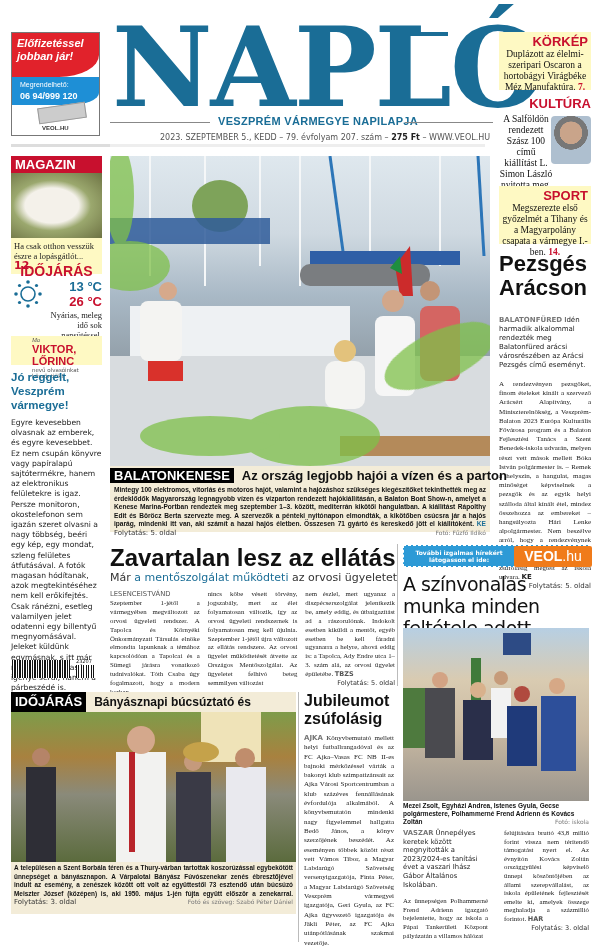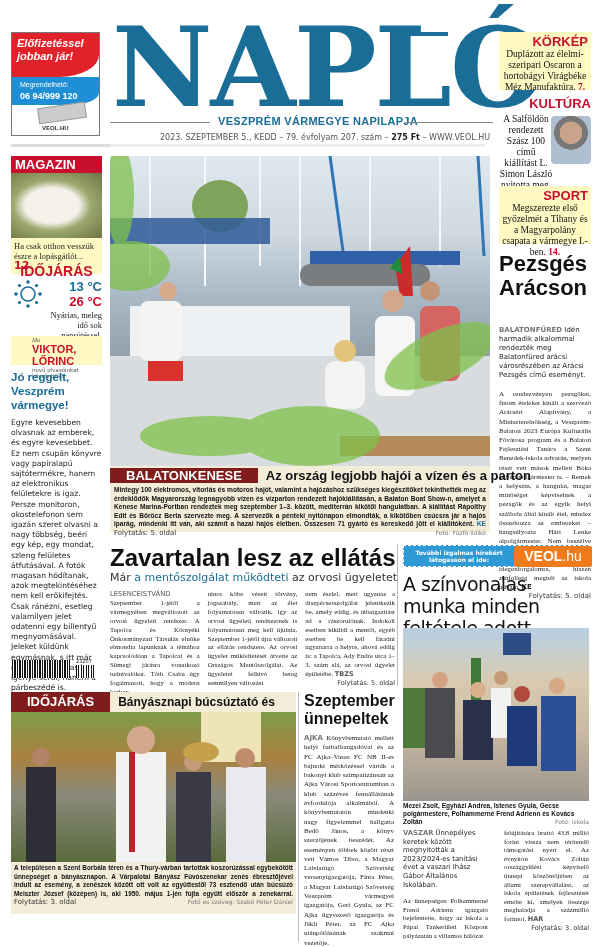--- a/index.html
+++ b/index.html
@@ -28,21 +28,21 @@
 .teaser{background:#fef9c3}
 .tt{font:bold 13px "Liberation Sans",sans-serif;color:#c8102e;text-align:right}
 .tb{font:9.5px/11px "Liberation Serif",serif;text-align:center;color:#111}
 .pg{color:#c8102e;font-weight:bold}
 
 .lhdr{background:#c8102e;color:#fff;font:bold 13px "Liberation Sans",sans-serif;padding:1px 4px}
 .ltext{font:8px/10.2px "DejaVu Sans",sans-serif;color:#222}
 
 .photo{background:linear-gradient(180deg,#dfe8ee 0%,#cfd9e1 25%,#a9b9c6 45%,#8e9aa3 70%,#6d7b55 100%);overflow:hidden}
 .caption-bg{background:#f3ecd8}
-.kick{background:#7f1d1d;color:#fff;font:bold 13px "Liberation Sans",sans-serif;padding:0 16px;display:inline-block}
+.kick{background:#000000;color:#fff;font:bold 13px "Liberation Sans",sans-serif;padding:0 4px;display:inline-block}
 .capt{font:bold 6.6px/8.6px "Liberation Sans",sans-serif;color:#111;text-align:justify}
 .credit{font:6px "DejaVu Sans",sans-serif;color:#777}
 .cont{font:7px "DejaVu Sans",sans-serif;color:#333}
 .body8{font:7.4px/9.4px "Liberation Serif",serif;color:#222;text-align:justify}
 .bodys{font:7.2px/9.4px "DejaVu Sans",sans-serif;color:#222}
 .dateline-kw{font-family:"DejaVu Sans",sans-serif;color:#555}
 .vline{background:#bbb;width:1px}
 </style>
 </head>
 <body>
@@ -81,21 +81,21 @@
   <div class="abs" style="left:52px;top:20px;width:40px;height:48px;background:radial-gradient(circle at 50% 35%,#c9a48a 0 30%,#777 31% 45%,#aebfcf 46%);border-radius:4px"></div>
   <div class="tb" style="width:54px;text-align:center;position:absolute;left:0;top:18px"><span>A Salföldön rendezett Szász 100 című kiállítást L. Simon László nyitotta meg.</span> <span class="pg">6.</span></div>
 </div>
 <div class="abs teaser" style="left:499px;top:186px;width:92px;height:58px;padding:2px 3px">
   <div class="tt">SPORT</div>
   <div class="tb"><span>Megszerezte első győzelmét a Tihany és a Magyarpolány csapata a vármegye I.-ben.</span> <span class="pg">14.</span></div>
 </div>
 
 <div class="abs" style="left:499px;top:252px;width:92px">
   <div class="cond" style="font:bold 22px/24px 'Liberation Sans',sans-serif;color:#111">Pezsgés Arácson</div>
-  <div class="bodys" style="margin-top:26px;font-size:7px;line-height:9px"><span class="dateline-kw" style="color:#777;font-weight:bold">BALATONFÜRED</span> <span>Idén harmadik alkalommal rendezték meg Balatonfüred arácsi városrészében az Arácsi Pezsgés című eseményt.</span></div>
+  <div class="bodys" style="margin-top:16px;font-size:7px;line-height:9px"><span class="dateline-kw" style="color:#777;font-weight:bold">BALATONFÜRED</span> <span>Idén harmadik alkalommal rendezték meg Balatonfüred arácsi városrészében az Arácsi Pezsgés című eseményt.</span></div>
   <div class="body8" style="margin-top:10px;font-size:7px;line-height:9.2px"><span>A rendezvényen pezsgőket, finom ételeket kínált a szervező Arácsért Alapítvány, a Miniszterelnökség, a Veszprém-Balaton 2023 Európa Kulturális Fővárosa program és a Balaton Fejlesztési Tanács a Szent Benedek-iskola udvarán, melyen részt vett mások mellett Bóka István polgármester is. – Remek a helyszín, a hangulat, magas minőséget képviselnek a pezsgők és az egyik helyi szálloda által kínált étel, mindez összehozza az embereket – hangsúlyozta Hári Lenke alpolgármester. Nem beszélve arról, hogy a rendezvénynek mennyire jótékony hatása van az idegenforgalomra, hiszen zsúfolásig megtelt az iskola udvara.</span> <b class="sans">KE</b></div>
   <div class="cont" style="text-align:right">Folytatás: 5. oldal</div>
 </div>
 
 <div class="abs" style="left:11px;top:156px;width:91px">
   <div class="lhdr">MAGAZIN</div>
   <div style="height:65px;background:radial-gradient(ellipse at 45% 50%,#f4f1ea 0 38%,#9ba86e 55%,#6d7243 100%)"></div>
   <div class="teaser" style="font:8.5px/10px 'Liberation Serif',serif;padding:3px 3px"><span>Ha csak otthon vesszük észre a lopásgátlót...</span> <span class="pg sans" style="font-size:11px">12.</span></div>
 </div>
 <div class="abs" style="left:11px;top:264px;width:91px;height:70px">
@@ -257,16 +257,16 @@
       </g>
     <ellipse cx="190" cy="40" rx="18" ry="10" fill="#c5a24a"></ellipse>
   </svg>
 </div>
 <div class="abs caption-bg" style="left:11px;top:862px;width:285px;height:52px;padding:2px 3px">
   <div class="capt" style="font-size:6.4px;line-height:8.6px"><span>A településen a Szent Borbála téren és a Thury-várban tartottak koszorúzással egybekötött ünnepséget a bányásznapon. A Várpalotai Bányász Fúvószenekar zenés ébresztőjével indult az esemény, a zenészek között ott volt az együttestől 73 esztendő után búcsúzó Meiszter József (középen) is, aki 1950. május 1-jén fújta együtt először a zenekarral.</span> <span class="cont" style="font-weight:normal">Folytatás: 3. oldal</span> <span class="credit" style="float:right;font-weight:normal">Fotó és szöveg: Szabó Péter Dániel</span></div>
 </div>
 <div class="abs vline" style="left:298px;top:692px;height:250px"></div>
 
 <div class="abs" style="left:304px;top:692px;width:90px">
-  <div class="cond" style="font:bold 16px/18px 'Liberation Sans',sans-serif;color:#111">Szeptember ünnepeltek</div>
+  <div class="cond" style="font:bold 16px/18px 'Liberation Sans',sans-serif;color:#111">Jubileumot zsúfolásig</div>
   <div class="body8" style="margin-top:6px;font-size:7px;line-height:9.3px"><span class="dateline-kw" style="color:#777;font-weight:bold">AJKA</span> <span>Könyvbemutató mellett helyi futballrangadóval és az FC Ajka–Vasas FC NB II-es bajnoki mérkőzéssel várták a bakonyi klub szimpatizánsait az Ajka Városi Sportcentrumban a klub százéves fennállásának évfordulója alkalmából. A könyvbemutatón mindenki nagy figyelemmel hallgatta Bedő János, a könyv szerzőjének beszédét. Az eseményen többek között részt vett Vámos Tibor, a Magyar Labdarúgó Szövetség versenyigazgatója, Finta Péter, a Magyar Labdarúgó Szövetség Veszprém vármegyei igazgatója, Geri Gyula, az FC Ajka ügyvezető igazgatója és Jäkli Péter, az FC Ajka utánpótlásának szakmai vezetője.</span></div>
 
 </div>
 
 </body></html>

